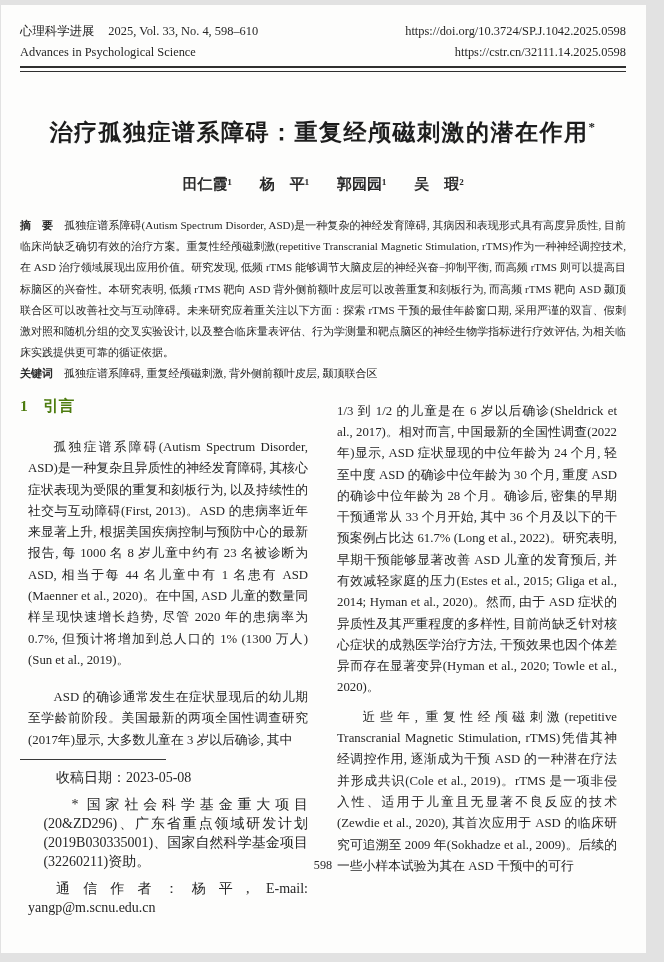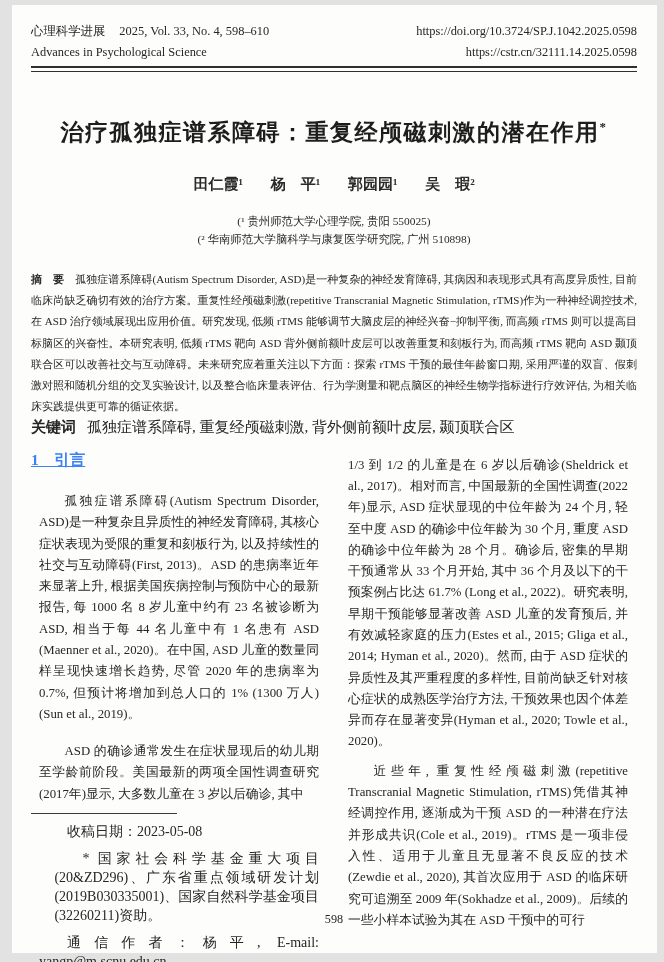--- a/index.html
+++ b/index.html
@@ -5,21 +5,21 @@
   html,body{margin:0;padding:0;}
   body{
     width:664px;height:962px;
     background:#e2e2e2;
     font-family:"Liberation Serif","DejaVu Serif",serif;
     color:#262626;
     position:relative;
     overflow:hidden;
   }
   .sheet{
-    position:absolute;left:12px;top:5px;
+    position:absolute;left:1px;top:5px;
     width:645px;height:948px;
     background:#fdfdfc;
     box-sizing:border-box;
     padding:16px 20px 6px 19px;
   }
   
   .hdr{display:flex;justify-content:space-between;font-size:12.4px;line-height:21px;}
   .hdr-left .l1 span{margin-right:14px;}
   .hdr-right{text-align:right;}
   .rule-double{margin-top:3px;height:3px;border-top:2px solid #2f2f2f;border-bottom:1px solid #2f2f2f;}
@@ -28,26 +28,26 @@
     margin:45px 0 0 0;text-align:center;
     font-size:23px;font-weight:bold;letter-spacing:1.5px;color:#1d1d1d;
   }
   .title sup{font-size:13px;font-weight:bold;}
   .authors{margin-top:27px;text-align:center;font-size:15px;color:#2a2a2a;}
   .authors .author{margin:0 12px;font-weight:bold;}
   .affils{margin-top:19px;text-align:center;font-size:11.4px;line-height:17.5px;color:#2a2a2a;}
   
   .abstract{margin:21px 0 0 0;font-size:11px;line-height:21.2px;text-align:justify;}
   .blabel{font-weight:bold;margin-right:11px;}
-  .kline{margin:0;font-size:15px;line-height:21.2px;}
+  .kline{margin:0;font-size:11px;line-height:21.2px;}
   
   .cols{display:flex;gap:13px;margin-top:8px;height:456px;}
   .col{width:296px;box-sizing:border-box;font-size:12.8px;line-height:21.3px;text-align:justify;}
   .col-left{display:flex;flex-direction:column;}
-  .sec-h{margin:2px 0 13px 0;font-size:15.5px;font-weight:bold;text-align:left;color:#3b82f6;text-decoration:underline;}
+  .sec-h{margin:2px 0 13px 0;font-size:15.5px;font-weight:bold;text-align:left;color:#4d7c0f;}
   .col p{margin:8px;text-indent:2em;}
   .col p.noindent{text-indent:0;}
   
   .footnote{margin-top:auto;font-size:14px;line-height:19px;text-align:justify;}
   .fn-rule{width:146px;border-top:1px solid #3a3a3a;margin-bottom:7px;}
   .fn-hang{padding-left:1.1em;text-indent:-1.1em;margin:0;}
   .fn-line{margin:0;}
   
   .pageno{margin-top:9px;text-align:center;font-size:12.2px;}
 </style>
@@ -72,24 +72,20 @@
 
   <h1 class="title"><span>治疗孤独症谱系障碍：重复经颅磁刺激的潜在作用</span><sup>*</sup></h1>
 
   <div class="authors">
     <span class="author">田仁霞¹</span>
     <span class="author">杨　平¹</span>
     <span class="author">郭园园¹</span>
     <span class="author">吴　瑕²</span>
   </div>
 
-  <div class="affils">
-    <div>(¹ 贵州师范大学心理学院, 贵阳 550025)</div>
-    <div>(² 华南师范大学脑科学与康复医学研究院, 广州 510898)</div>
-  </div>
 
   <p class="abstract"><span class="blabel">摘　要</span><span>孤独症谱系障碍(Autism Spectrum Disorder, ASD)是一种复杂的神经发育障碍, 其病因和表现形式具有高度异质性, 目前临床尚缺乏确切有效的治疗方案。重复性经颅磁刺激(repetitive Transcranial Magnetic Stimulation, rTMS)作为一种神经调控技术, 在 ASD 治疗领域展现出应用价值。研究发现, 低频 rTMS 能够调节大脑皮层的神经兴奋−抑制平衡, 而高频 rTMS 则可以提高目标脑区的兴奋性。本研究表明, 低频 rTMS 靶向 ASD 背外侧前额叶皮层可以改善重复和刻板行为, 而高频 rTMS 靶向 ASD 颞顶联合区可以改善社交与互动障碍。未来研究应着重关注以下方面：探索 rTMS 干预的最佳年龄窗口期, 采用严谨的双盲、假刺激对照和随机分组的交叉实验设计, 以及整合临床量表评估、行为学测量和靶点脑区的神经生物学指标进行疗效评估, 为相关临床实践提供更可靠的循证依据。</span></p>
 
   <p class="kline"><span class="blabel">关键词</span><span>孤独症谱系障碍, 重复经颅磁刺激, 背外侧前额叶皮层, 颞顶联合区</span></p>
 
 
   <div class="cols">
     <div class="col col-left">
       <h2 class="sec-h">1　引言</h2>
       <p>孤独症谱系障碍(Autism Spectrum Disorder, ASD)是一种复杂且异质性的神经发育障碍, 其核心症状表现为受限的重复和刻板行为, 以及持续性的社交与互动障碍(First, 2013)。ASD 的患病率近年来显著上升, 根据美国疾病控制与预防中心的最新报告, 每 1000 名 8 岁儿童中约有 23 名被诊断为 ASD, 相当于每 44 名儿童中有 1 名患有 ASD (Maenner et al., 2020)。在中国, ASD 儿童的数量同样呈现快速增长趋势, 尽管 2020 年的患病率为 0.7%, 但预计将增加到总人口的 1% (1300 万人) (Sun et al., 2019)。</p>

